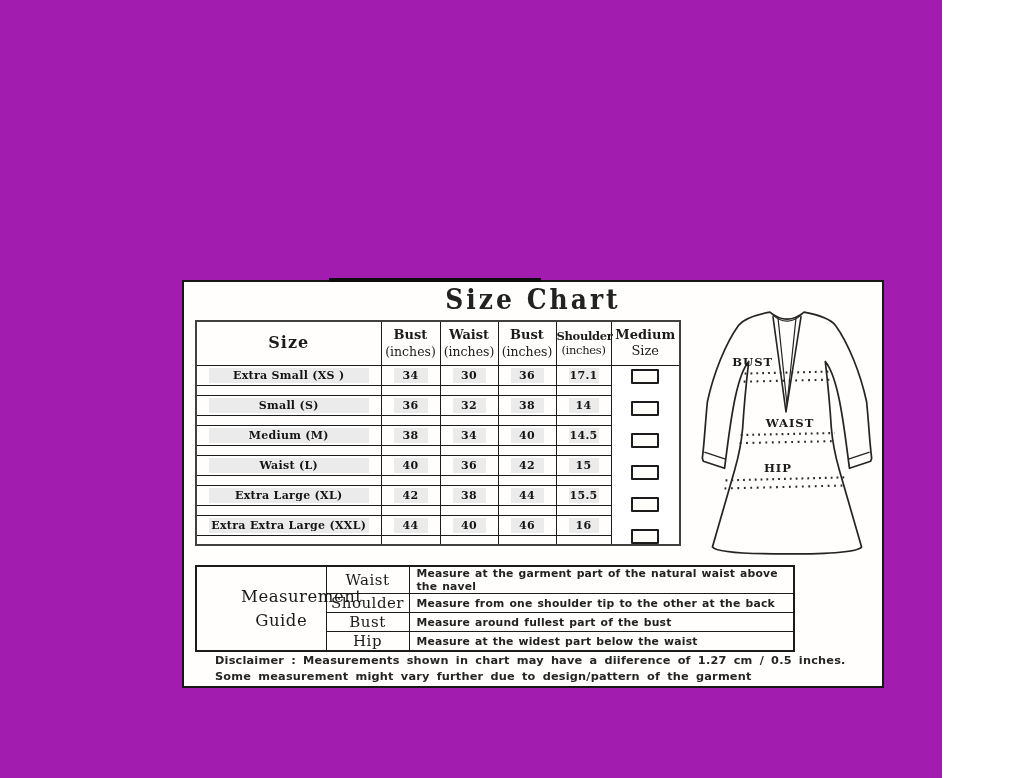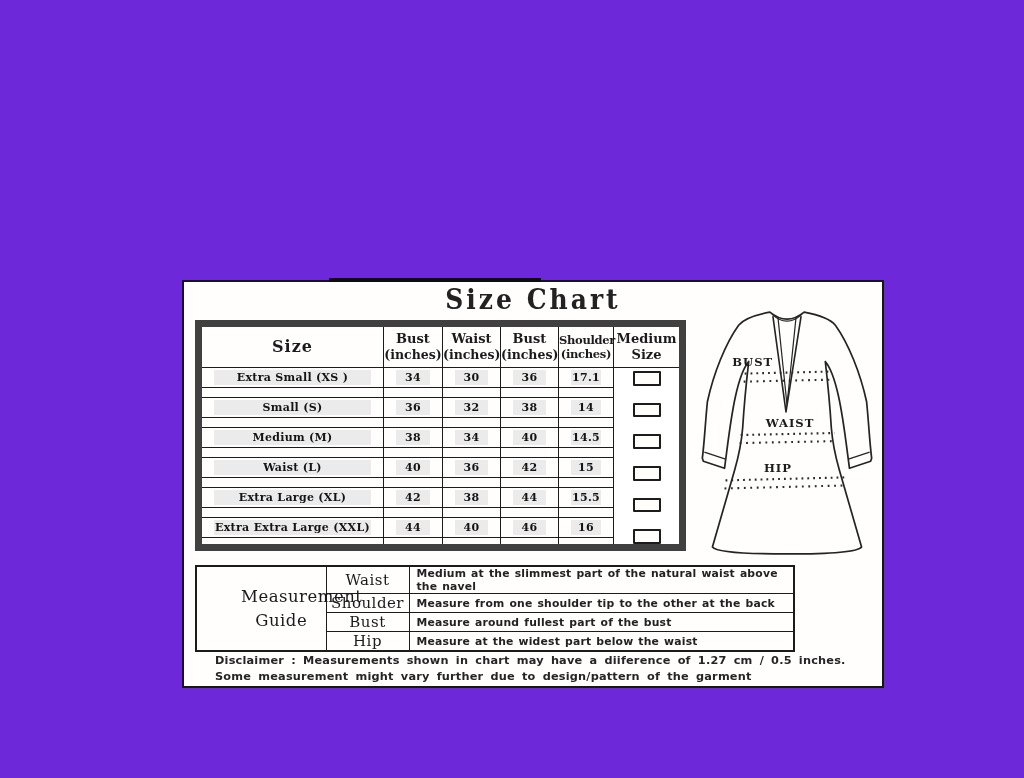--- a/index.html
+++ b/index.html
@@ -1,51 +1,51 @@
 <!DOCTYPE html>
 <html><head>
 <meta charset="utf-8">
 <style>
   * { margin:0; padding:0; box-sizing:border-box; }
   html,body { background:#ffffff; }
   .page {
-    position:relative; width:1024px; height:778px;
-    background:#6d28d9; overflow:hidden;
+    position:relative; width:942px; height:778px;
+    background:#a21caf; overflow:hidden;
     font-family:"DejaVu Serif", serif; color:#1d1d1d;
   }
   .sheet {
     position:absolute; left:182px; top:280px; width:702px; height:408px;
     border:2px solid #161616; background:#fffefd;
   }
   .border-artifact {
     position:absolute; left:145px; top:-4px; width:212px; height:4px; background:#0d0d0d;
   }
   .sheet-title {
     position:absolute; left:0; right:0; top:3px; text-align:center;
     font-family:"DejaVu Serif", serif; font-weight:700;
     font-size:25px; letter-spacing:3px; color:#222;
     transform:scaleY(1.08);
   }
 
   
   table { border-collapse:collapse; }
   .size-table {
     position:absolute; left:11px; top:38px; width:484px;
-    table-layout:fixed; border:7px solid #404040;
+    table-layout:fixed; border:2px solid #404040;
   }
   .size-table th, .size-table td {
     border:1.5px solid #1b1b1b; padding:0; text-align:center; vertical-align:middle;
   }
   .size-table th {
     height:44px; font-family:"DejaVu Serif", serif; font-weight:700;
     font-size:13px; line-height:1.25; color:#1b1b1b;
   }
   th.size-head { font-size:16px; letter-spacing:1px; }
   th.shoulder-head { font-size:11.5px; letter-spacing:-0.3px; }
-  .hsub { display:block; font-size:12.5px; font-weight:700; }
+  .hsub { display:block; font-size:12.5px; font-weight:400; }
   .drow td { height:19px; }
   .sprow td { height:10px; }
   .strip {
     display:block; margin:2px 12px; background:#ebebeb;
     font-family:"DejaVu Serif", serif; font-weight:700; font-size:11px;
     line-height:15px; color:#141414; letter-spacing:0.3px;
   }
   td.garment-cell { vertical-align:top; position:relative; background:#fff; }
   .cbstack { position:absolute; left:0; right:0; top:0; bottom:0;
     display:flex; flex-direction:column; align-items:center; }
@@ -349,21 +349,21 @@
           <col style="width:83px">
           <col style="width:385px">
       </colgroup>
       <tbody>
           <tr>
         <td class="guide-title-cell" rowspan="4">
           <span>Measurement</span><br>
           <span>Guide</span>
         </td>
         <td class="guide-label-cell">Waist</td>
-        <td class="guide-desc-cell">Medium at the slimmest part of the natural waist above the navel</td>
+        <td class="guide-desc-cell">Measure at the garment part of the natural waist above the navel</td>
       </tr>
       <tr>
         <td class="guide-label-cell">Shoulder</td>
         <td class="guide-desc-cell">Measure from one shoulder tip to the other at the back</td>
       </tr>
       <tr>
         <td class="guide-label-cell">Bust</td>
         <td class="guide-desc-cell">Measure around fullest part of the bust</td>
       </tr>
       <tr>

